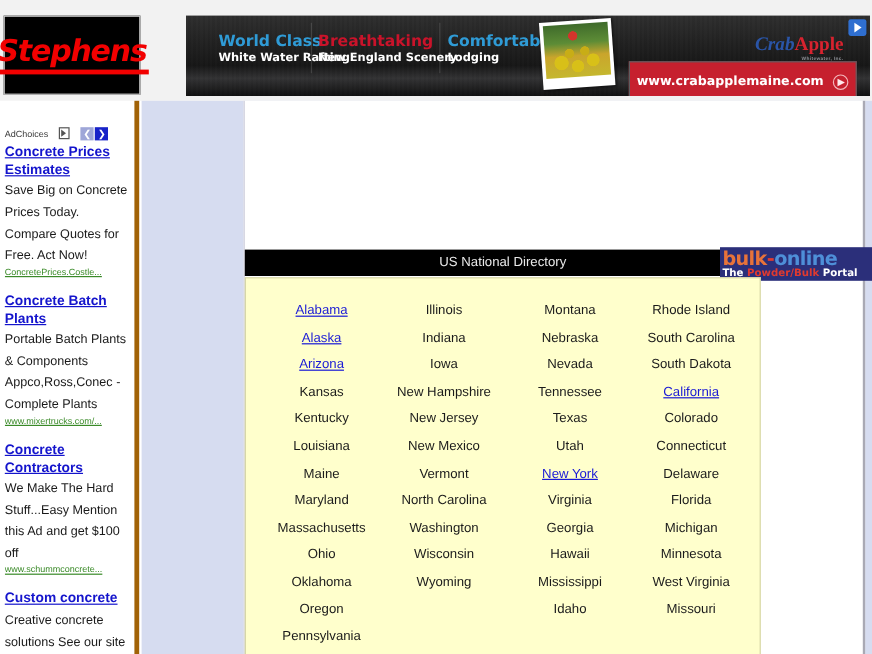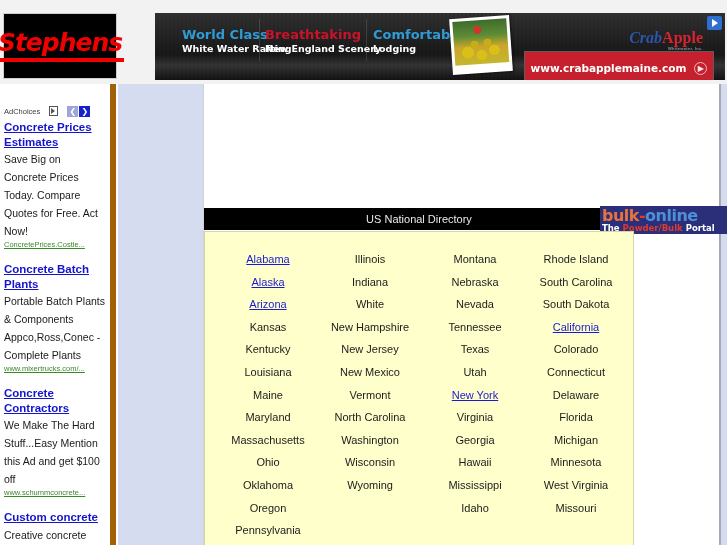--- a/index.html
+++ b/index.html
@@ -152,21 +152,21 @@
     border-left: 6px solid #ffffff;
     border-top: 4px solid transparent;
     border-bottom: 4px solid transparent;
   }
 
   
   #sidebar {
     position: absolute; left: 0; top: 84px;
     width: 116px; height: 461px;
     background: #ffffff;
-    border-right: 6px solid #a16207;
+    border-right: 4px solid #a16207;
     box-sizing: border-box;
     padding: 21px 4px 0 4px;
   }
   #adchoices-row {
     display: flex; align-items: center; gap: 9px;
     height: 12px; margin-bottom: 3px;
   }
   #adchoices-row .lbl {
     font-size: 7.5px; color: #3b3b3b;
     font-family: "Liberation Sans", sans-serif;
@@ -406,21 +406,21 @@
       <div id="state-grid">
           <div class="cell link">Alabama</div>
           <div class="cell">Illinois</div>
           <div class="cell">Montana</div>
           <div class="cell">Rhode Island</div>
           <div class="cell link">Alaska</div>
           <div class="cell">Indiana</div>
           <div class="cell">Nebraska</div>
           <div class="cell">South Carolina</div>
           <div class="cell link">Arizona</div>
-          <div class="cell">White</div>
+          <div class="cell">Iowa</div>
           <div class="cell">Nevada</div>
           <div class="cell">South Dakota</div>
           <div class="cell">Kansas</div>
           <div class="cell">New Hampshire</div>
           <div class="cell">Tennessee</div>
           <div class="cell link">California</div>
           <div class="cell">Kentucky</div>
           <div class="cell">New Jersey</div>
           <div class="cell">Texas</div>
           <div class="cell">Colorado</div>

